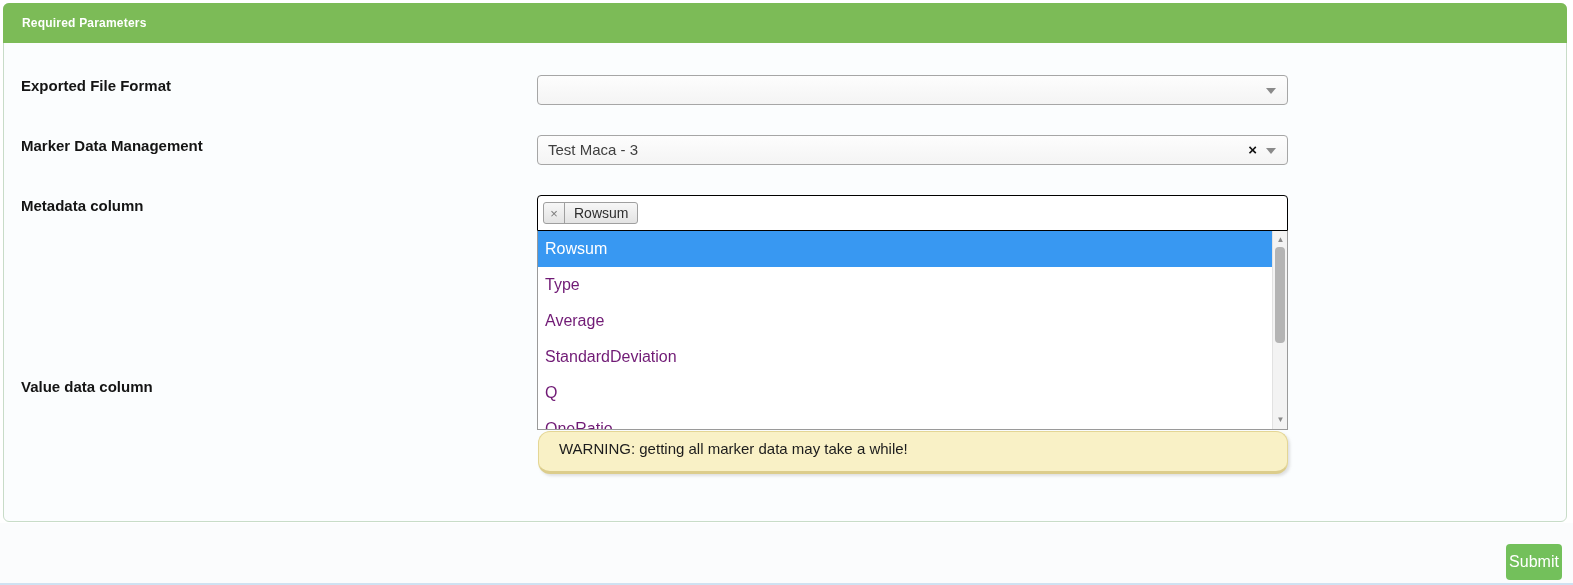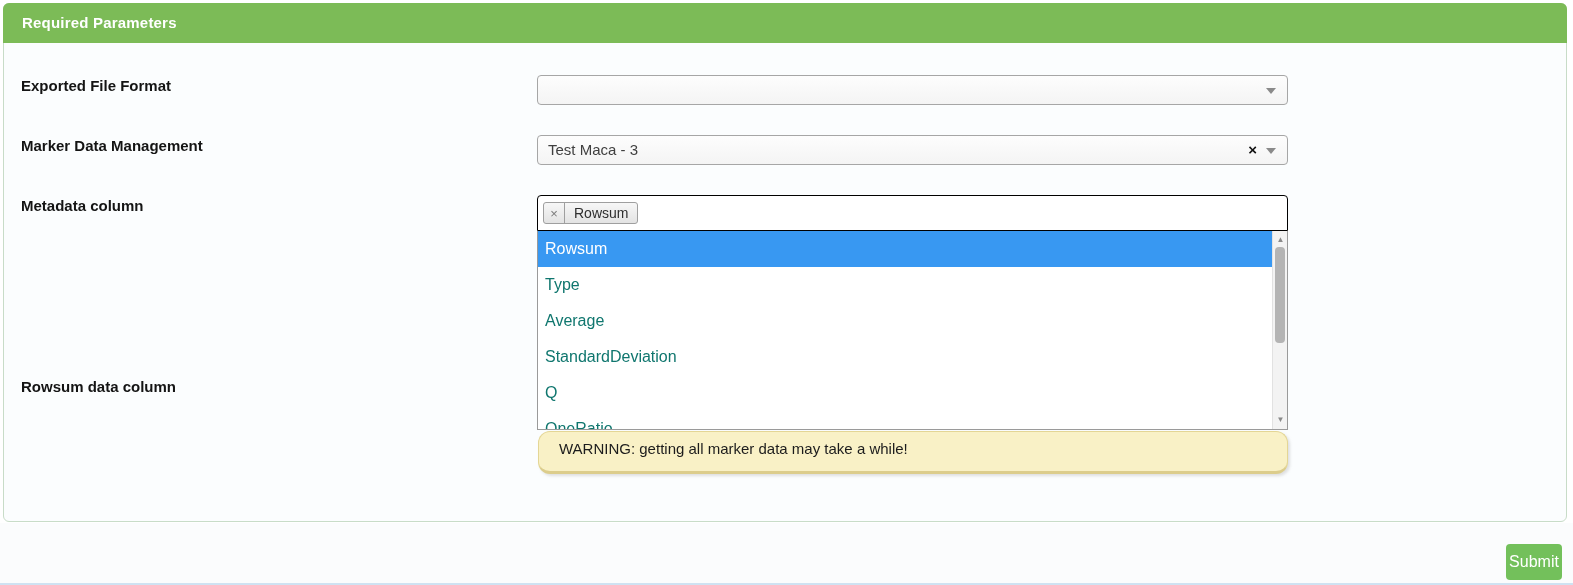--- a/index.html
+++ b/index.html
@@ -5,21 +5,21 @@
   * { margin:0; padding:0; box-sizing:border-box; }
   html,body { width:1573px; height:585px; background:#ffffff; font-family:"Liberation Sans", sans-serif; overflow:hidden; }
   .page { position:relative; width:1573px; height:585px; background:#ffffff; }
 
   
   .panel { position:absolute; left:3px; top:3px; width:1564px; height:519px;
            border:1px solid #c8dcc8; border-radius:6px; background:#fbfdfe; }
   .panel-header { position:absolute; left:-1px; top:-1px; width:1564px; height:40px;
                   background:#7cbb57; border-radius:6px 6px 0 0; }
   .panel-title { position:absolute; left:19px; top:0; line-height:40px; color:#ffffff;
-                 font-weight:bold; font-size:15px; letter-spacing:0.2px; }
+                 font-weight:bold; font-size:12px; letter-spacing:0.2px; }
 
   
   .fld-label { position:absolute; left:21px; font-weight:bold; font-size:15px; color:#141414; white-space:nowrap; }
   .lbl-1 { top:77px; } .lbl-2 { top:137px; } .lbl-3 { top:197px; } .lbl-4 { top:305px; } .lbl-5 { top:378px; }
 
   
   .sbox { position:absolute; left:537px; width:751px; height:30px;
           border:1px solid #a6a6a6; border-radius:4px;
           background:linear-gradient(#fdfdfd,#f4f4f4); cursor:pointer; }
   .sbox-1 { top:75px; } .sbox-2 { top:135px; }
@@ -34,21 +34,21 @@
   .chip { position:absolute; left:5px; top:6px; height:22px; display:flex; align-items:stretch;
           border:1px solid #9f9f9f; border-radius:3px; background:linear-gradient(#f7f7f7,#e3e3e3); }
   .chip-x { width:21px; display:flex; align-items:center; justify-content:center;
             border-right:1px solid #9f9f9f; color:#7a7a7a; font-size:13px; cursor:pointer; }
   .chip-label { padding:0 9px; line-height:20px; font-size:14px; color:#2e2e2e; white-space:nowrap; }
 
   
   .dd-list { position:absolute; left:537px; top:231px; width:751px; height:199px;
              border:1px solid #9a9a9a; border-top:none; background:#ffffff; overflow:hidden; z-index:5; }
   .dd-options { position:absolute; left:0; top:0; right:15px; }
-  .dd-option { height:36px; line-height:36px; padding-left:7px; font-size:16px; color:#0f766e; cursor:pointer; white-space:nowrap; }
+  .dd-option { height:36px; line-height:36px; padding-left:7px; font-size:16px; color:#701a75; cursor:pointer; white-space:nowrap; }
   .dd-option.highlighted { background:#3898f2; color:#ffffff; }
 
   
   .dd-scrollbar { position:absolute; right:0; top:0; bottom:0; width:15px; background:#f3f3f3; border-left:1px solid #e2e2e2; }
   .sb-arrow { position:absolute; left:0; width:15px; height:14px; text-align:center; font-size:8px; line-height:14px; color:#8a8a8a; cursor:pointer; }
   .sb-up { top:2px; } .sb-down { bottom:2px; }
   .sb-thumb { position:absolute; left:2px; top:16px; width:10px; height:96px; background:#b4b4b4; border-radius:4px; cursor:grab; }
 
   
   .warning { position:absolute; left:538px; top:431px; width:750px; height:43px;
@@ -71,21 +71,21 @@
   <div class="panel">
     <div class="panel-header">
       <span class="panel-title">Required Parameters</span>
     </div>
 
   </div>
 
   <span class="fld-label lbl-1">Exported File Format</span>
   <span class="fld-label lbl-2">Marker Data Management</span>
   <span class="fld-label lbl-3">Metadata column</span>
-  <span class="fld-label lbl-5">Rowsum data column</span>
+  <span class="fld-label lbl-5">Value data column</span>
 
   <div class="sbox sbox-1">
     <span class="caret"></span>
   </div>
 
   <div class="sbox sbox-2">
     <span class="sbox-text">Test Maca - 3</span>
     <span class="clear-x">×</span>
     <span class="caret"></span>
   </div>

